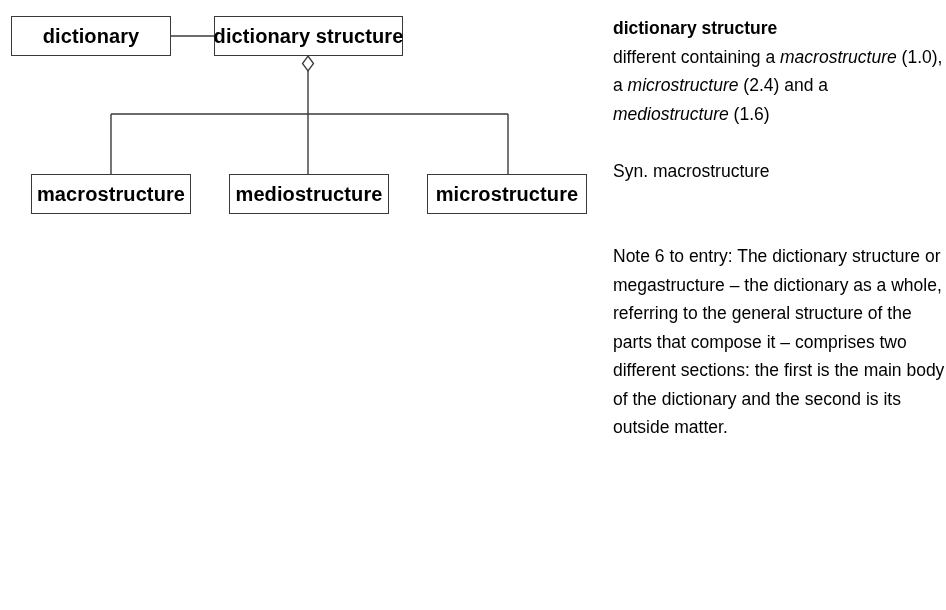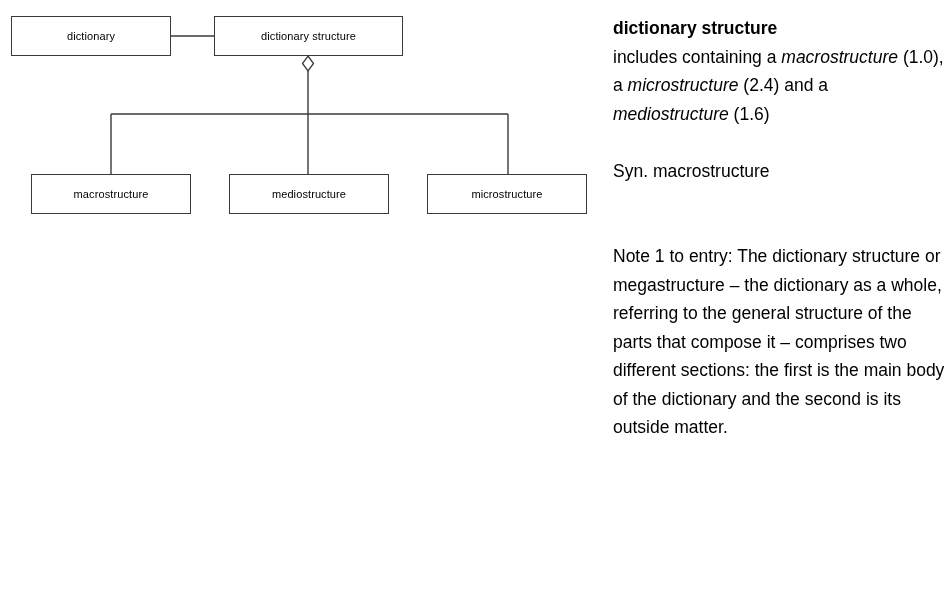--- a/index.html
+++ b/index.html
@@ -33,22 +33,22 @@
     position: absolute;
     box-sizing: border-box;
     background: #ffffff;
     border: 1px solid #3a3a3a;
     display: flex;
     align-items: center;
     justify-content: center;
   }
   .uml-box .box-label {
     font-family: "Liberation Sans", sans-serif;
-    font-size: 11px;
-    font-weight: normal;
+    font-size: 20px;
+    font-weight: bold;
     color: #000000;
     letter-spacing: 0.1px;
     white-space: nowrap;
   }
 
   
   #box-dictionary        { left: 11px;  top: 16px;  width: 160px; height: 40px; }
   #box-dictionary-structure { left: 214px; top: 16px; width: 189px; height: 40px; }
   #box-macrostructure    { left: 31px;  top: 174px; width: 160px; height: 40px; }
   #box-mediostructure    { left: 229px; top: 174px; width: 160px; height: 40px; }
@@ -141,27 +141,27 @@
   <div class="uml-box" id="box-microstructure">
     <span class="box-label">microstructure</span>
   </div>
 
 </div>
 
 <div id="entry-panel">
 
   <div id="entry-term">dictionary structure</div>
 
-  <div id="entry-definition"><span>includes containing a </span><span class="term-ref">macrostructure</span><span> (1.0), a </span><span class="term-ref">microstructure</span><span> (2.4) and a </span><span class="term-ref">mediostructure</span><span> (1.6)</span></div>
+  <div id="entry-definition"><span>different containing a </span><span class="term-ref">macrostructure</span><span> (1.0), a </span><span class="term-ref">microstructure</span><span> (2.4) and a </span><span class="term-ref">mediostructure</span><span> (1.6)</span></div>
 
   <div class="spacer-line"></div>
 
   <div id="entry-synonym">Syn. macrostructure</div>
 
   <div class="spacer-line"></div>
   <div class="spacer-line"></div>
 
-  <div class="entry-note">Note 1 to entry: The dictionary structure or megastructure – the dictionary as a whole, referring to the general structure of the parts that compose it – comprises two different sections: the first is the main body of the dictionary and the second is its outside matter.</div>
+  <div class="entry-note">Note 6 to entry: The dictionary structure or megastructure – the dictionary as a whole, referring to the general structure of the parts that compose it – comprises two different sections: the first is the main body of the dictionary and the second is its outside matter.</div>
 
   <div class="spacer-line"></div>
 
 
 </div>
 
 </body></html>

